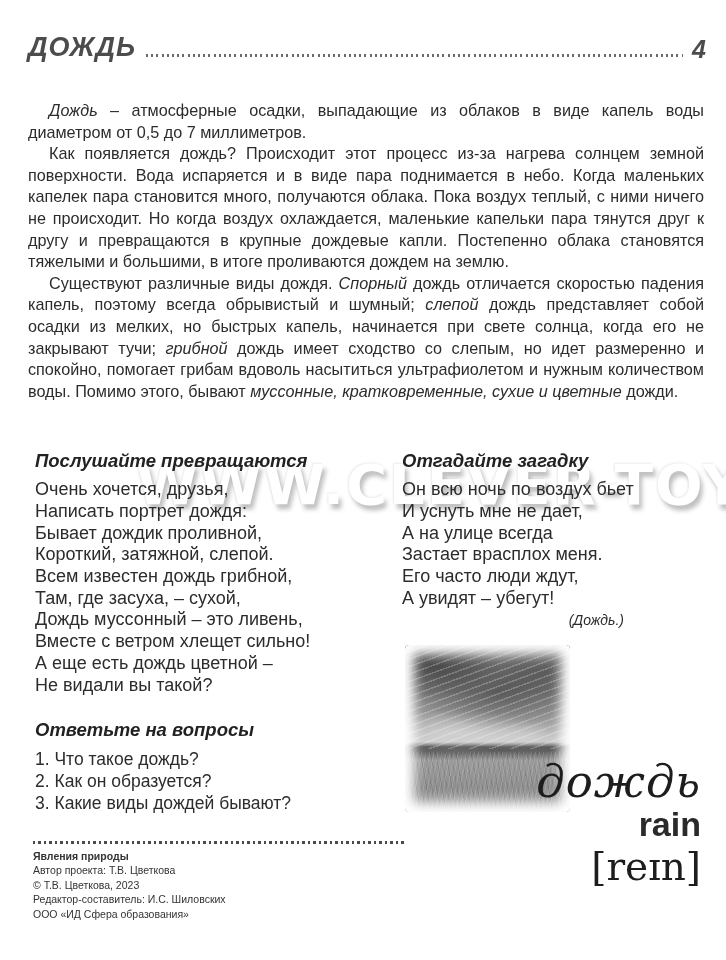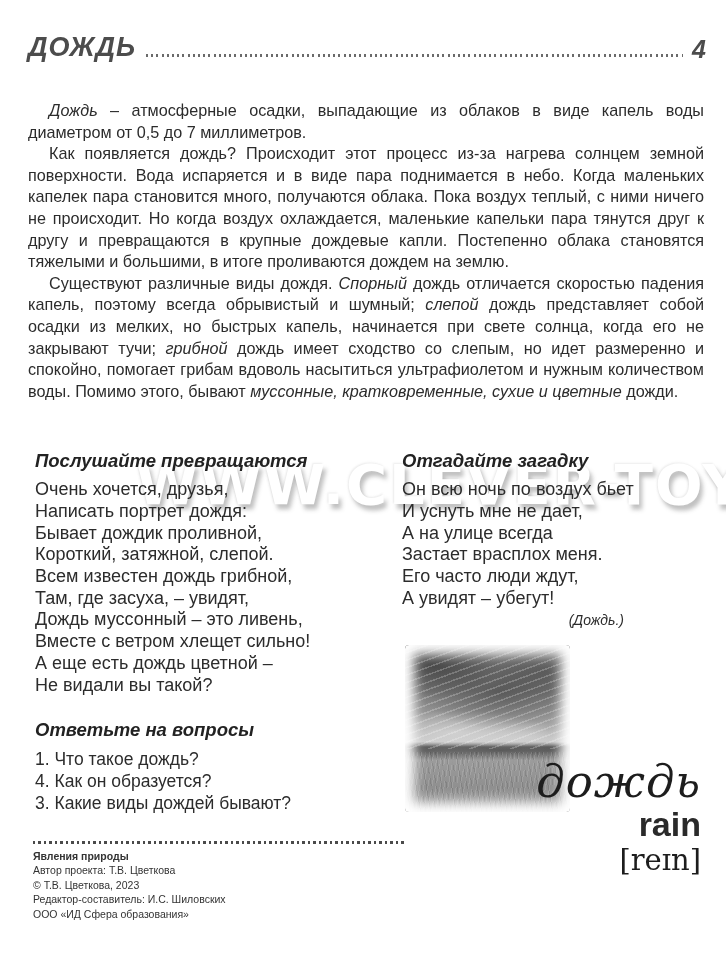--- a/index.html
+++ b/index.html
@@ -157,21 +157,21 @@
   }
   .vocab-en{
     font-family:"Liberation Sans",sans-serif;
     font-weight:bold;
     font-size:34px;
     line-height:1.12;
     color:#2a2a2a;
   }
   .vocab-tr{
     font-family:"DejaVu Serif",serif;
-    font-size:29px;
+    font-size:39px;
     line-height:1.22;
     color:#1d1d1d;
   }
 
   
   .footer-divider{
     left:33px;top:841px;
     width:374px;height:3px;
     background:repeating-linear-gradient(90deg,#4a4a4a 0 2.2px,transparent 2.2px 5.5px);
   }
@@ -204,30 +204,30 @@
   </section>
 
   <section class="layer col-left">
     <h2 class="sec-heading">Послушайте превращаются</h2>
     <div>
         <div class="poem-line">Очень хочется, друзья,</div>
         <div class="poem-line">Написать портрет дождя:</div>
         <div class="poem-line">Бывает дождик проливной,</div>
         <div class="poem-line">Короткий, затяжной, слепой.</div>
         <div class="poem-line">Всем известен дождь грибной,</div>
-        <div class="poem-line">Там, где засуха, – увидят,</div>
+        <div class="poem-line">Там, где засуха, – сухой,</div>
         <div class="poem-line">Дождь муссонный – это ливень,</div>
         <div class="poem-line">Вместе с ветром хлещет сильно!</div>
         <div class="poem-line">А еще есть дождь цветной –</div>
         <div class="poem-line">Не видали вы такой?</div>
       </div>
     <h2 class="sec-heading questions-heading">Ответьте на вопросы</h2>
     <div class="questions-list">
         <div class="q-line">1. Что такое дождь?</div>
-        <div class="q-line">4. Как он образуется?</div>
+        <div class="q-line">2. Как он образуется?</div>
         <div class="q-line">3. Какие виды дождей бывают?</div>
       </div>
   </section>
 
   <section class="layer col-right">
     <h2 class="sec-heading">Отгадайте загадку</h2>
     <div>
         <div class="poem-line">Он всю ночь по воздух бьет</div>
         <div class="poem-line">И уснуть мне не дает,</div>
         <div class="poem-line">А на улице всегда</div>

